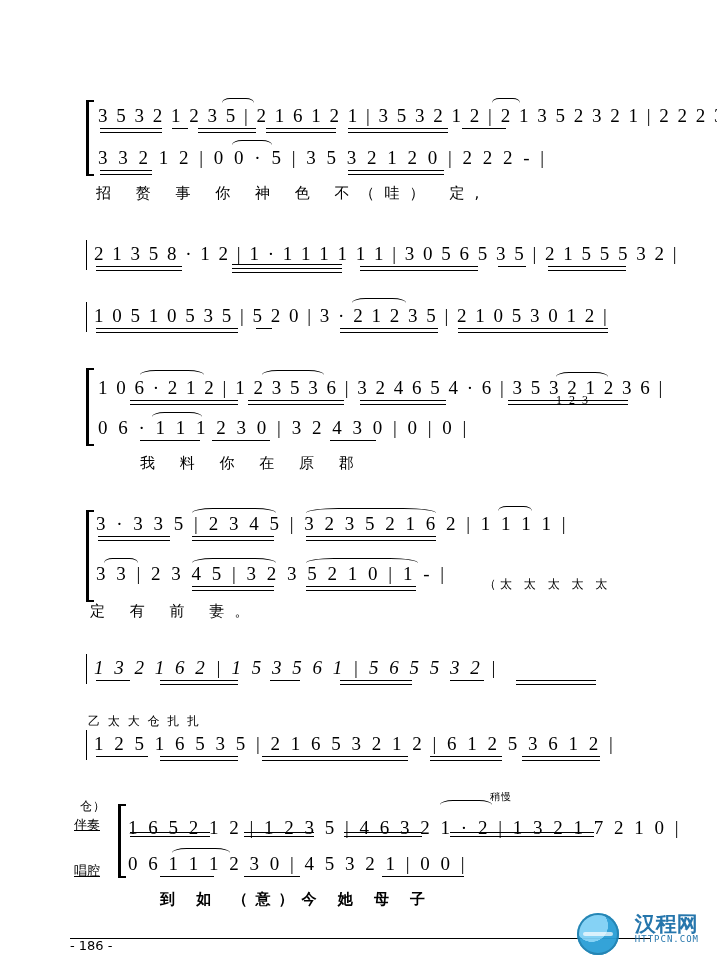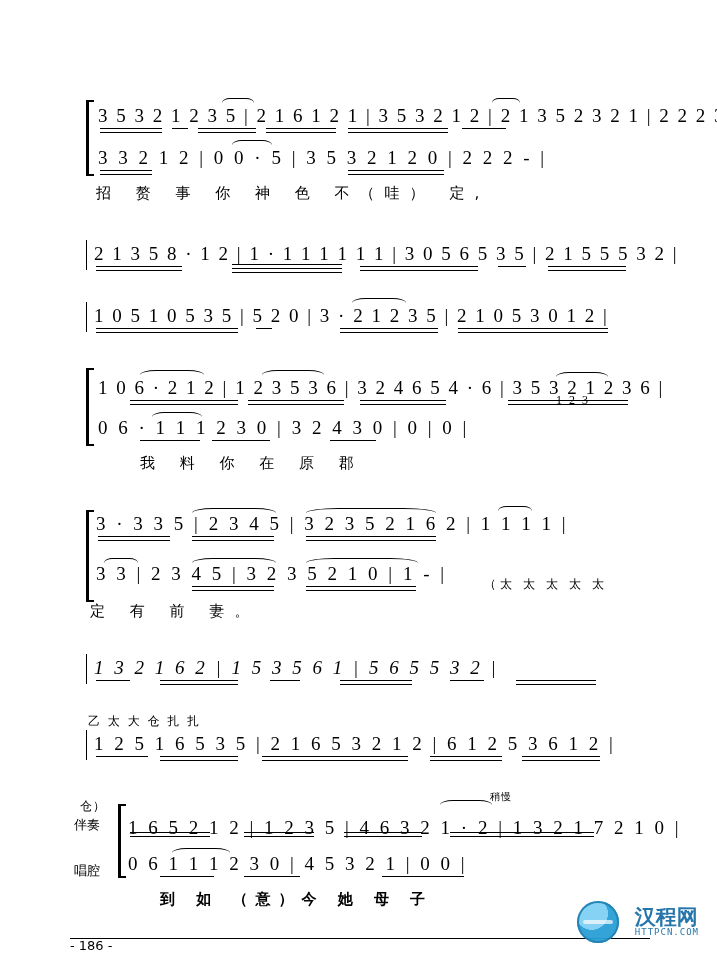--- a/index.html
+++ b/index.html
@@ -15,31 +15,31 @@
   .barline{position:absolute;top:0;width:1px;background:#000;}
   .brace{position:absolute;width:3px;background:#000;}
   .bracket-cap{position:absolute;height:2px;background:#000;width:8px;}
 
   .notes{position:absolute;white-space:nowrap;font-family:"Liberation Serif",serif;
          font-size:19px;letter-spacing:0px;color:#000;line-height:1;}
   .lyr{position:absolute;white-space:nowrap;font-size:15px;font-family:"DejaVu Sans",sans-serif;color:#000;letter-spacing:1px;}
   .small{font-size:12px;margin-top:34px;}
   .tiny{font-size:10px;}
 
-  .label{position:absolute;font-size:13px;font-family:"DejaVu Sans",sans-serif;color:#000;}
+  .label{position:absolute;font-size:13px;font-family:"DejaVu Sans",sans-serif;color:#000;text-decoration:underline;}
 
   
   .beam{position:absolute;height:1.4px;background:#000;}
   .slur{position:absolute;border-top:1.4px solid #000;border-radius:50%/100%;height:9px;}
 
   .pagenum{position:absolute;left:70px;bottom:18px;font-size:13px;font-family:"DejaVu Sans",sans-serif;color:#000;}
   .rule{position:absolute;left:70px;bottom:32px;width:580px;height:1px;background:#000;}
 
   
-  .wm{position:absolute;right:18px;bottom:28px;display:flex;align-items:center;gap:16px;opacity:.95;}
+  .wm{position:absolute;right:18px;bottom:16px;display:flex;gap:16px;opacity:.95;}
   .wm-globe{width:42px;height:42px;border-radius:50%;background:
       radial-gradient(circle at 35% 30%, #7fd0f5 0 40%, #2a9fd6 41% 100%);
       position:relative;box-shadow:inset 0 0 0 2px #1b7fb0;}
   .wm-globe:before{content:"";position:absolute;left:6px;top:19px;width:30px;height:4px;background:#fff;opacity:.7;border-radius:2px;}
   .wm-text{line-height:1.05;}
   .wm-cn{font-size:21px;color:#1b6fa8;font-family:"DejaVu Sans",sans-serif;font-weight:bold;}
   .wm-en{font-size:9px;color:#1b6fa8;font-family:"DejaVu Sans Mono",monospace;letter-spacing:1px;}
 </style>
 </head>
 <body>
@@ -142,21 +142,21 @@
     <div class="beam" style="left:98px;top:30px;width:72px;"></div>
     <div class="beam" style="left:98px;top:34px;width:72px;"></div>
     <div class="beam" style="left:192px;top:30px;width:82px;"></div>
     <div class="beam" style="left:192px;top:34px;width:82px;"></div>
     <div class="beam" style="left:306px;top:30px;width:130px;"></div>
     <div class="beam" style="left:306px;top:34px;width:130px;"></div>
     <div class="slur" style="left:192px;top:2px;width:84px;"></div>
     <div class="slur" style="left:306px;top:2px;width:130px;"></div>
     <div class="slur" style="left:498px;top:0px;width:34px;"></div>
 
-    <div class="lyr small" style="left:484px;top:36px;letter-spacing:4px;font-family:Liberation Serif, serif;">（太   太 太     太 太</div>
+    <div class="lyr small" style="left:484px;top:36px;letter-spacing:4px;">（太   太 太     太 太</div>
 
     <div class="notes" style="left:96px;top:58px;letter-spacing:3px;">3    3 |   2 3 4 5 | 3 2 3 5 2 1  0 |  1    -  |</div>
     <div class="beam" style="left:192px;top:80px;width:82px;"></div>
     <div class="beam" style="left:192px;top:84px;width:82px;"></div>
     <div class="beam" style="left:306px;top:80px;width:110px;"></div>
     <div class="beam" style="left:306px;top:84px;width:110px;"></div>
     <div class="slur" style="left:104px;top:52px;width:34px;"></div>
     <div class="slur" style="left:192px;top:52px;width:84px;"></div>
     <div class="slur" style="left:306px;top:52px;width:112px;"></div>
 

